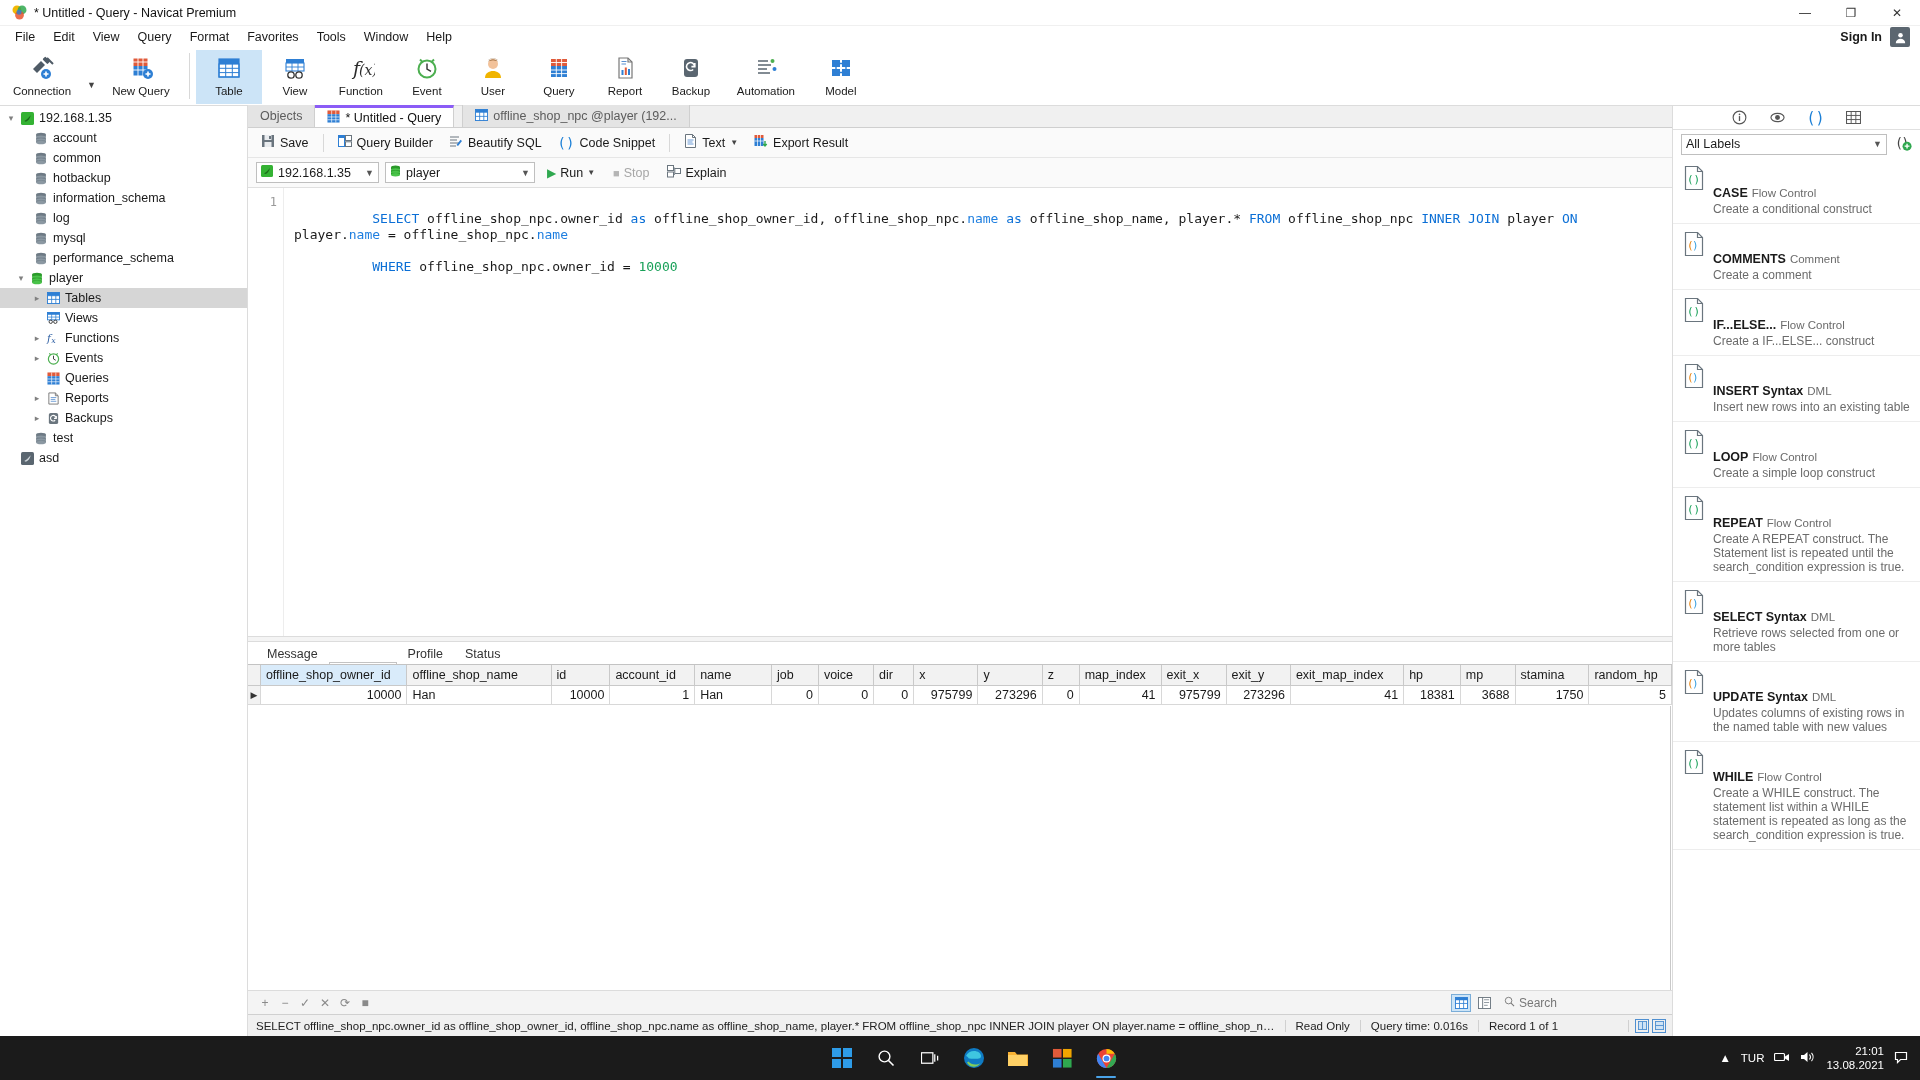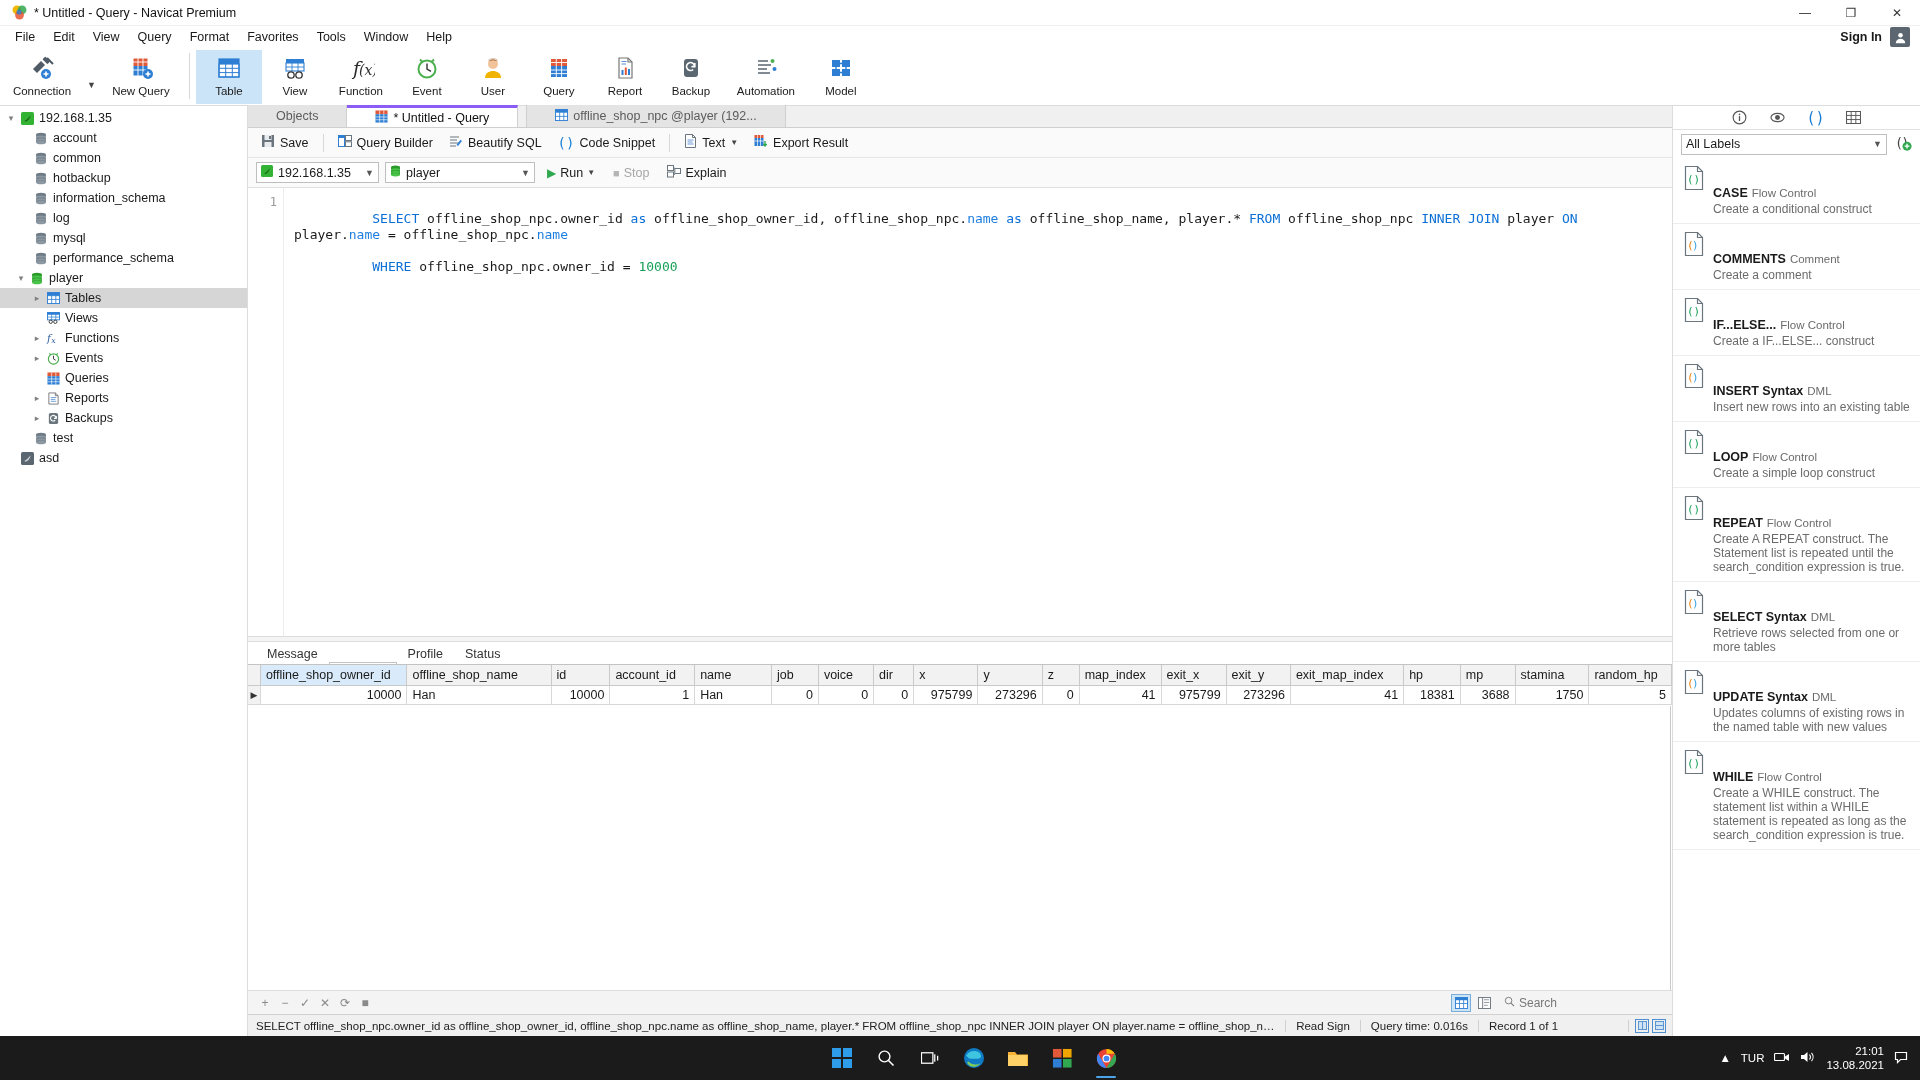--- a/index.html
+++ b/index.html
@@ -63,21 +63,21 @@
   }
   .tr.sel { background: #d6d6d6; }
   .tr .arrow { width: 14px; text-align: center; color: #808080; font-size: 9px; flex:0 0 14px; }
   .tr .ti { width: 18px; display: flex; align-items: center; justify-content: center; flex: 0 0 18px; margin-right: 3px; }
   .tr .lbl { overflow: hidden; text-overflow: ellipsis; }
 
   
   .center { flex: 1; display: flex; flex-direction: column; min-width: 0; background: #fff; }
 
   .tabsrow { height: 22px; background: #f0f0f0; display: flex; align-items: flex-end; border-bottom: 1px solid #cfcfcf; flex:0 0 22px; }
-  .tb { height: 22px; display: flex; align-items: center; gap: 5px; padding: 0 28px; font-size: 12.5px;
+  .tb { height: 22px; display: flex; align-items: center; gap: 5px; padding: 0 12px; font-size: 12.5px;
         background: #e4e4e4; border-right: 1px solid #cfcfcf; color: #5c5c5c; }
   .tb.active { background: #ffffff; color: #111; border-top: 3px solid #8b5cf6; }
   .tb.gap { margin-left: 8px; border-left: 1px solid #cfcfcf; }
 
   .toolbar2 { height: 30px; display: flex; align-items: center; gap: 2px; padding: 0 6px; background: #fafafa; border-bottom: 1px solid #e6e6e6; flex:0 0 30px;}
   .t2 { display: flex; align-items: center; gap: 5px; padding: 3px 7px; font-size: 12.5px; color: #1a1a1a; border-radius: 2px; }
   .t2sep { width: 1px; height: 18px; background: #d8d8d8; margin: 0 5px; }
 
   .toolbar3 { height: 30px; display: flex; align-items: center; gap: 6px; padding: 0 8px; background: #fafafa; border-bottom: 1px solid #e0e0e0; flex:0 0 30px;}
   .combo {
@@ -812,21 +812,21 @@
                   <path d="M7.7 7.7L11 11" stroke="#777" stroke-width="1.2"></path>
                 </svg>
             </span>
             <span>Search</span>
           </div>
         </div>
       </div>
 
       <div class="statusbar">
         <div class="sb-sql">SELECT offline_shop_npc.owner_id as offline_shop_owner_id, offline_shop_npc.name as offline_shop_name, player.* FROM offline_shop_npc INNER JOIN player ON player.name = offline_shop_npc.name WHERE offline_shop_npc</div>
-        <div class="sb-cell">Read Sign</div>
+        <div class="sb-cell">Read Only</div>
         <div class="sb-cell">Query time: 0.016s</div>
         <div class="sb-cell" style="min-width:150px">Record 1 of 1</div>
         <div class="sb-icons">
           <div class="sb-ic">
             <svg width="9" height="9" viewBox="0 0 10 10">
                 <rect x="0.5" y="0.5" width="9" height="9" fill="#cfe3f5" stroke="#4f8fd0"></rect>
                 <path d="M5 0.5v9" stroke="#4f8fd0"></path>
               </svg>
           </div>
           <div class="sb-ic">

